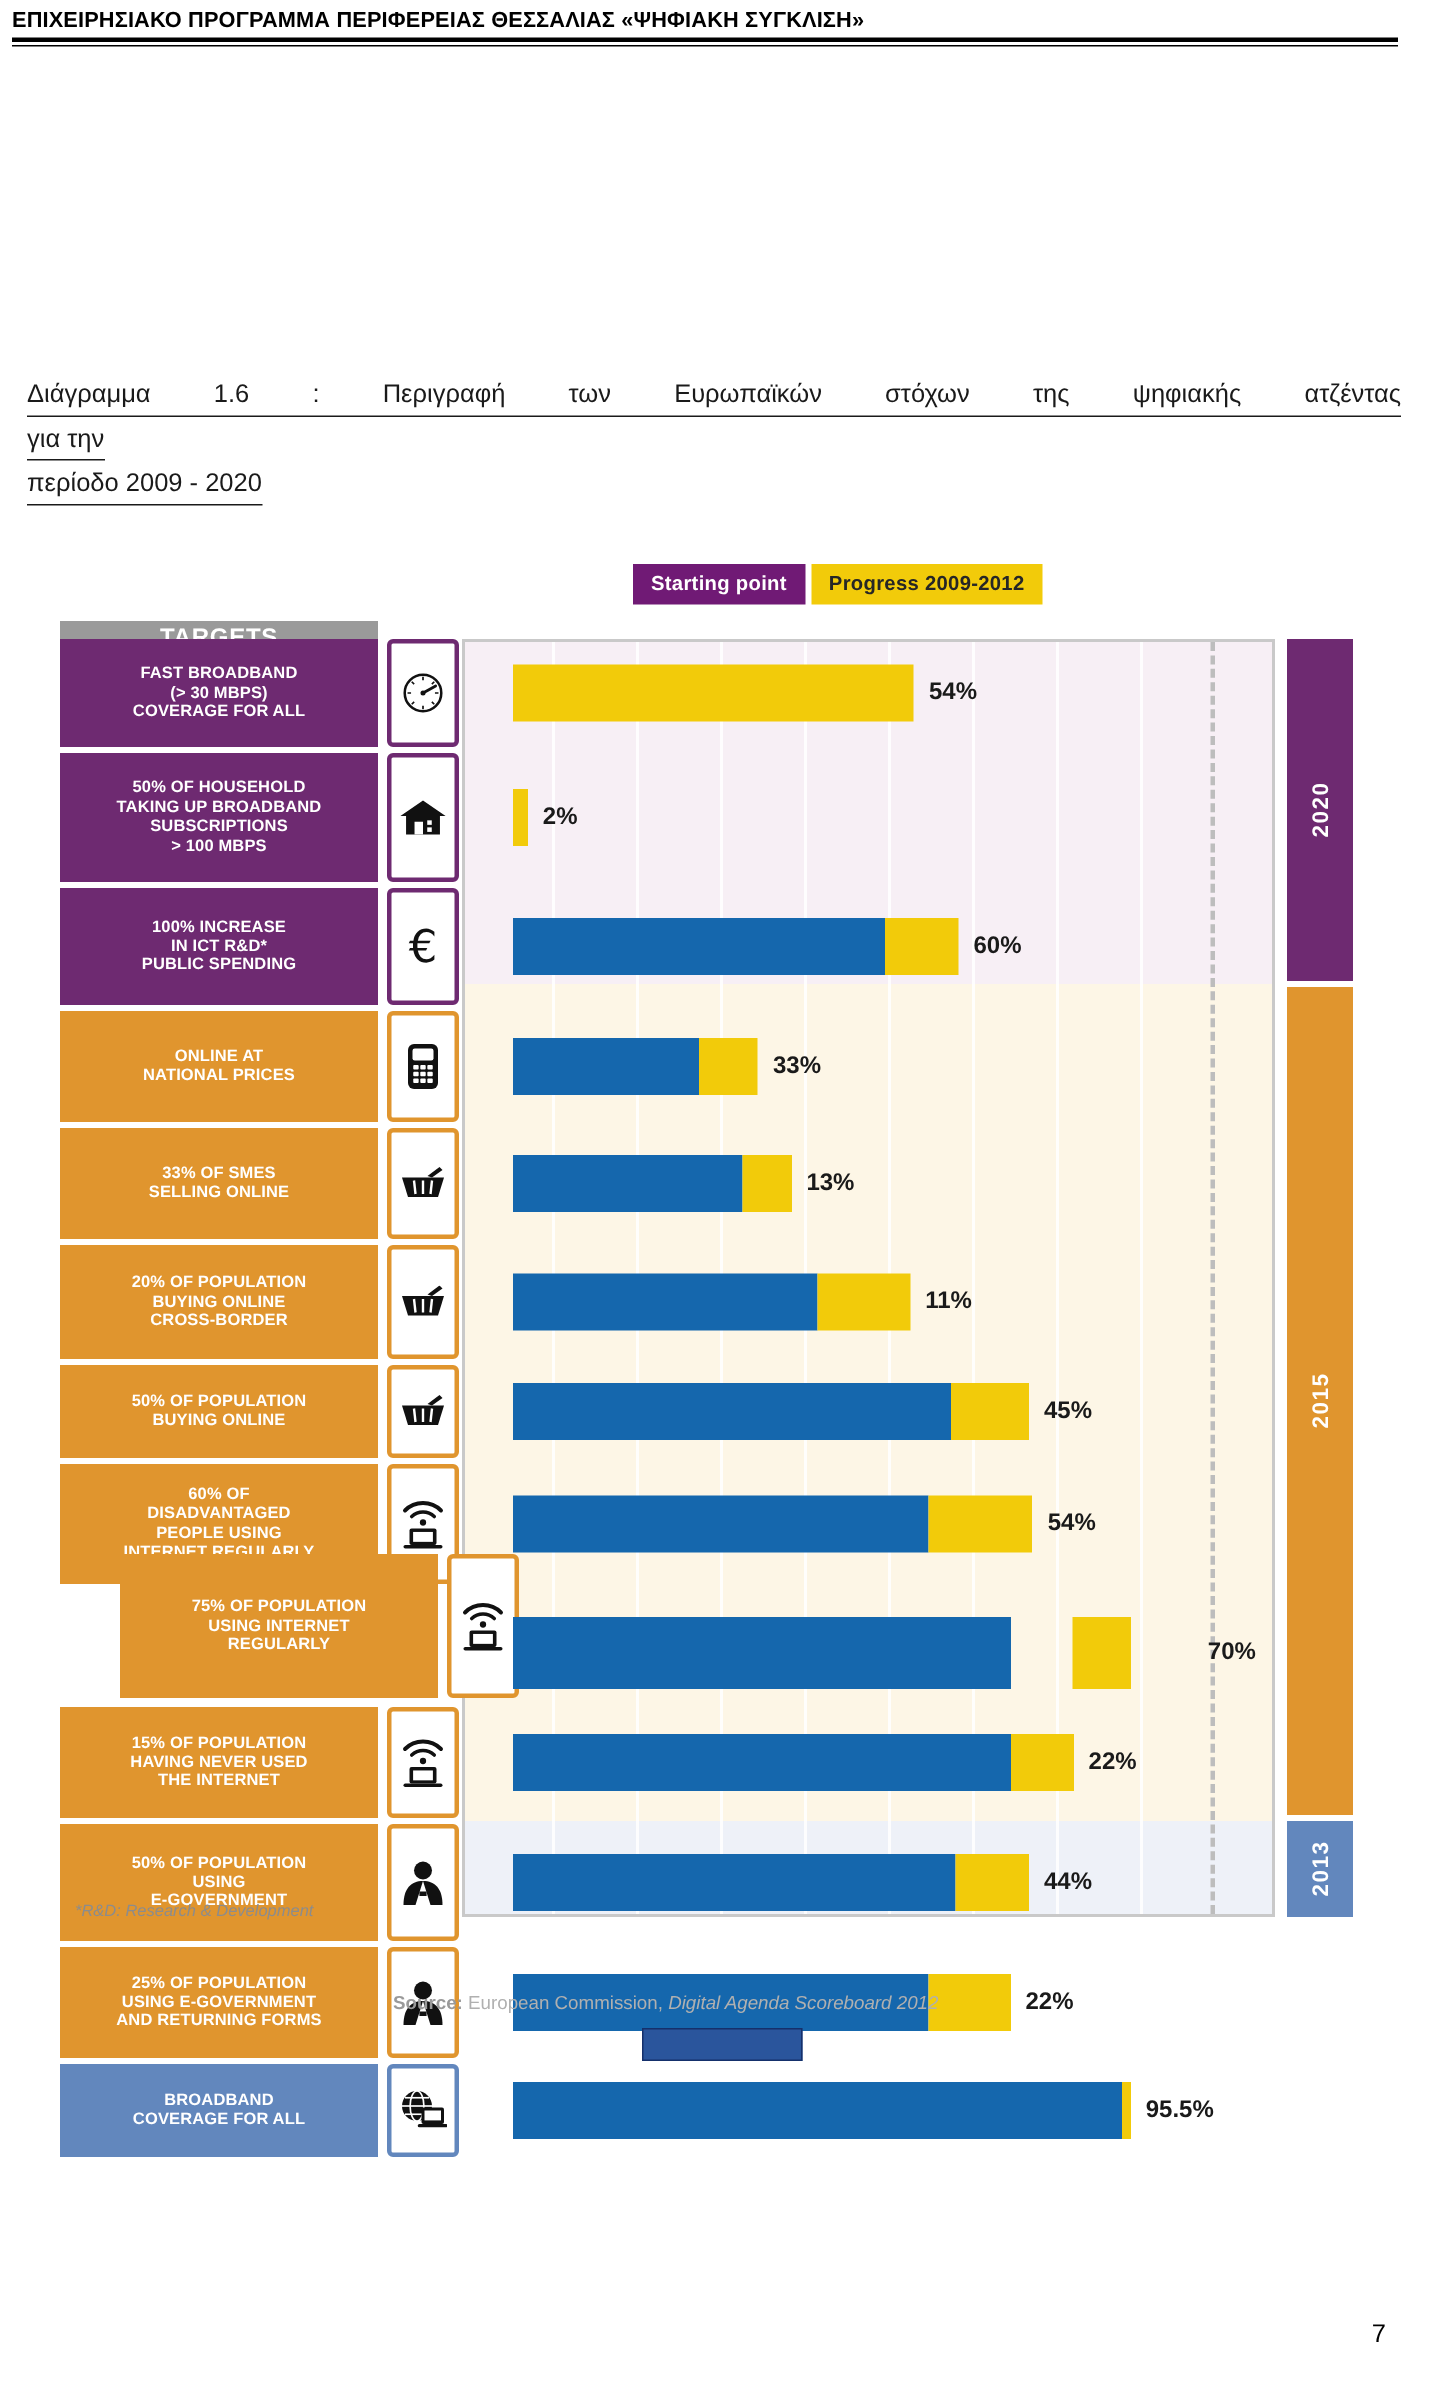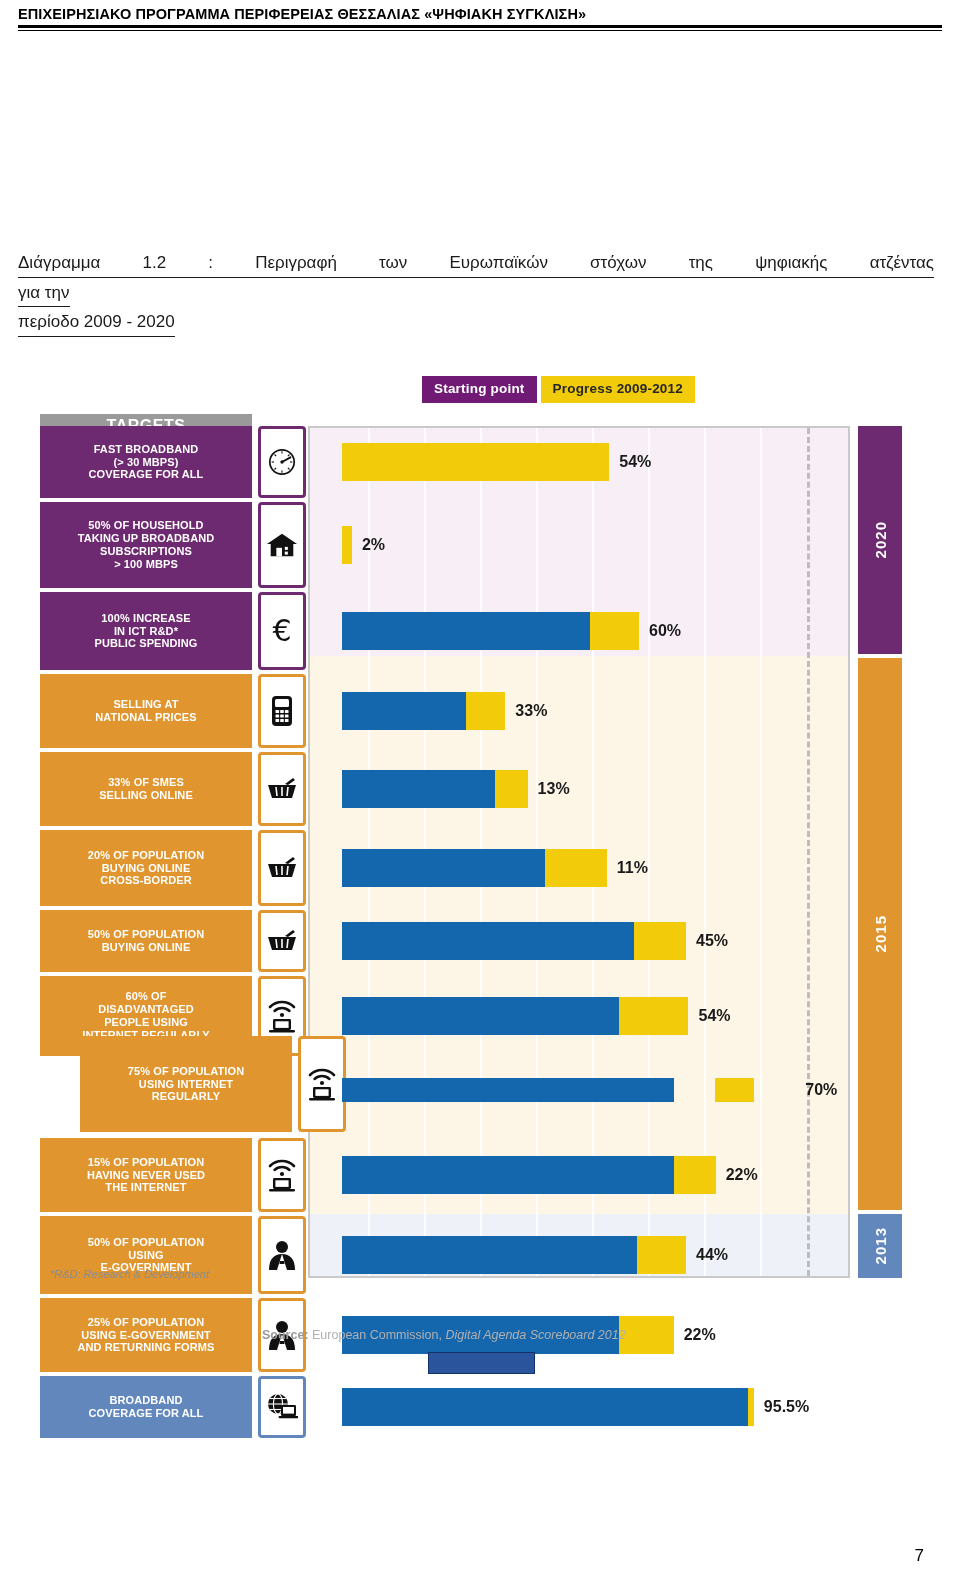--- a/index.html
+++ b/index.html
@@ -3,21 +3,21 @@
 <meta charset="utf-8">
 <style>
   html,body{margin:0;padding:0;}
   body{
     width:960px;height:1592px;background:#ffffff;
     font-family:"Liberation Sans",sans-serif;
     position:relative;overflow:hidden;
   }
   
   .doc-header{
-    position:absolute;left:18px;top:6px;width:924px;
+    position:absolute;left:8px;top:6px;width:924px;
   }
   .doc-header .htext{
     font-family:"Liberation Sans",sans-serif;
     font-size:14.5px;font-weight:bold;color:#000;
     letter-spacing:0.1px;white-space:nowrap;
   }
   .doc-header .hrule{
     margin-top:3px;border-top:3px solid #000;border-bottom:1px solid #000;height:2px;
   }
   
@@ -130,21 +130,21 @@
 </style>
 </head>
 <body>
 
 <div class="doc-header">
   <div class="htext">ΕΠΙΧΕΙΡΗΣΙΑΚΟ ΠΡΟΓΡΑΜΜΑ ΠΕΡΙΦΕΡΕΙΑΣ ΘΕΣΣΑΛΙΑΣ «ΨΗΦΙΑΚΗ ΣΥΓΚΛΙΣΗ»</div>
   <div class="hrule"></div>
 </div>
 
 <div class="caption">
-  <span class="cap-line1">Διάγραμμα  1.2 : Περιγραφή  των  Ευρωπαϊκών  στόχων  της  ψηφιακής  ατζέντας</span>
+  <span class="cap-line1">Διάγραμμα  1.6 : Περιγραφή  των  Ευρωπαϊκών  στόχων  της  ψηφιακής  ατζέντας</span>
   <span class="cap-line2">για  την</span><br>
   <span class="cap-line3">περίοδο  2009 - 2020</span>
 </div>
 
 <div class="info">
 
   <div class="legend">
     <div class="lg blue">Starting point</div>
     <div class="lg yellow">Progress 2009-2012</div>
   </div>
@@ -232,21 +232,21 @@
         </div>
         <div class="ricon purple">
           <svg width="30" height="32" viewBox="0 0 30 32">
             <text x="15" y="26" font-family="DejaVu Sans, sans-serif" font-size="30" text-anchor="middle" fill="#111">€</text>
           </svg>
         </div>
       </div>
       <div class="row" style="top: 248px; height: 74px;">
         <div class="rlabel orange">
           <div>
-            <div>SELLING AT</div>
+            <div>ONLINE AT</div>
             <div>NATIONAL PRICES</div>
           </div>
         </div>
         <div class="ricon orange">
           <svg width="22" height="32" viewBox="0 0 22 32">
             <rect x="1" y="1" width="20" height="30" rx="4" fill="#111"></rect>
             <rect x="4" y="4" width="14" height="8" rx="1.5" fill="#fff"></rect>
             <g fill="#fff">
               <rect x="4.5" y="15" width="3.6" height="3" rx="0.6"></rect>
               <rect x="9.2" y="15" width="3.6" height="3" rx="0.6"></rect>
@@ -467,21 +467,21 @@
       <div class="bar-row" style="top: 496px; height: 38px; left: 32px;">
         <div class="seg-blue" style="width: 292.05px;"></div>
         <div class="seg-yellow" style="width: 51.975px;"></div>
         <div class="bar-val">45%</div>
       </div>
       <div class="bar-row" style="top: 571px; height: 38px; left: 32px;">
         <div class="seg-blue" style="width: 277.2px;"></div>
         <div class="seg-yellow" style="width: 69.3px;"></div>
         <div class="bar-val">54%</div>
       </div>
-      <div class="bar-row" style="top: 652px; height: 24px; left: 32px; gap: 41px;">
+      <div class="bar-row" style="top: 652px; height: 48px; left: 32px; gap: 41px;">
         <div class="seg-blue" style="width: 331.65px;"></div>
         <div class="seg-yellow" style="width: 39.6px;"></div>
         <div class="bar-val">70%</div>
       </div>
       <div class="bar-row" style="top: 730px; height: 38px; left: 32px;">
         <div class="seg-blue" style="width: 331.65px;"></div>
         <div class="seg-yellow" style="width: 42.075px;"></div>
         <div class="bar-val">22%</div>
       </div>
       <div class="bar-row" style="top: 810px; height: 38px; left: 32px;">

